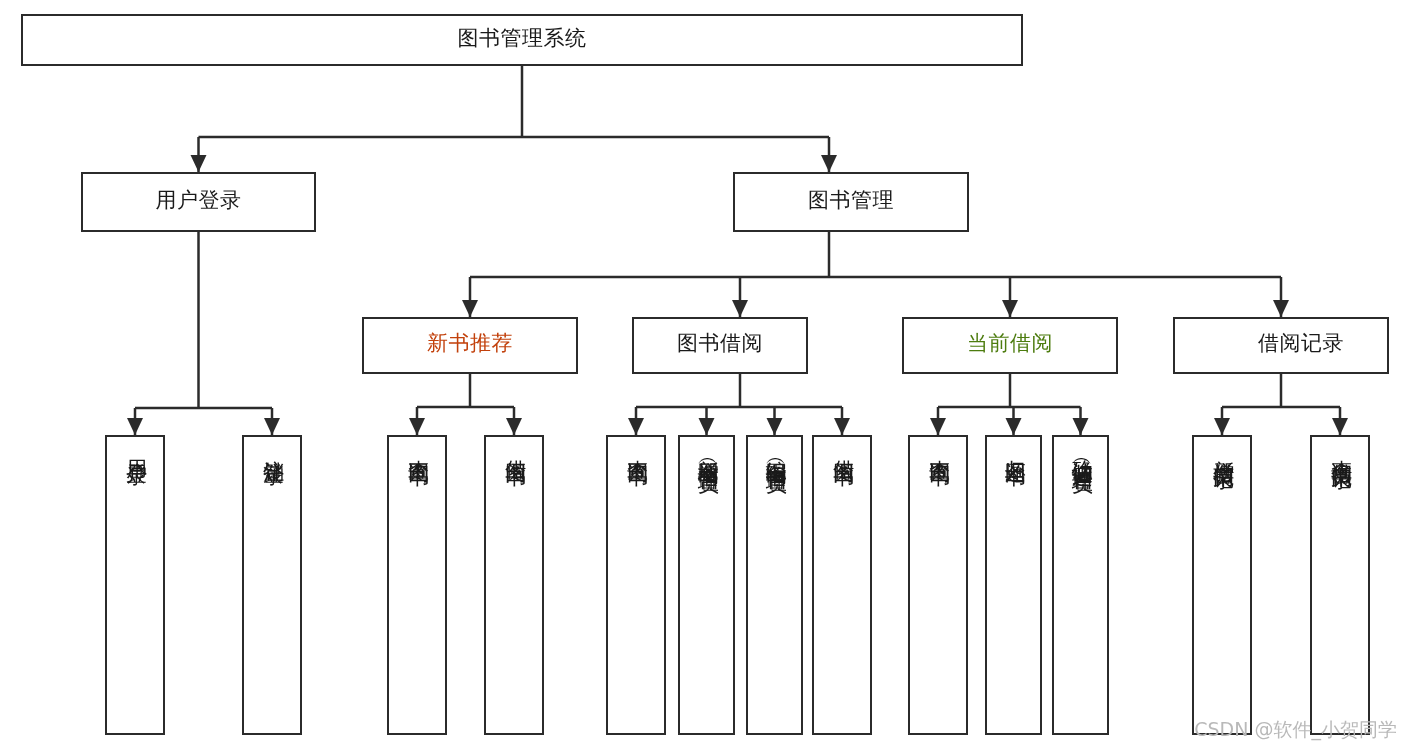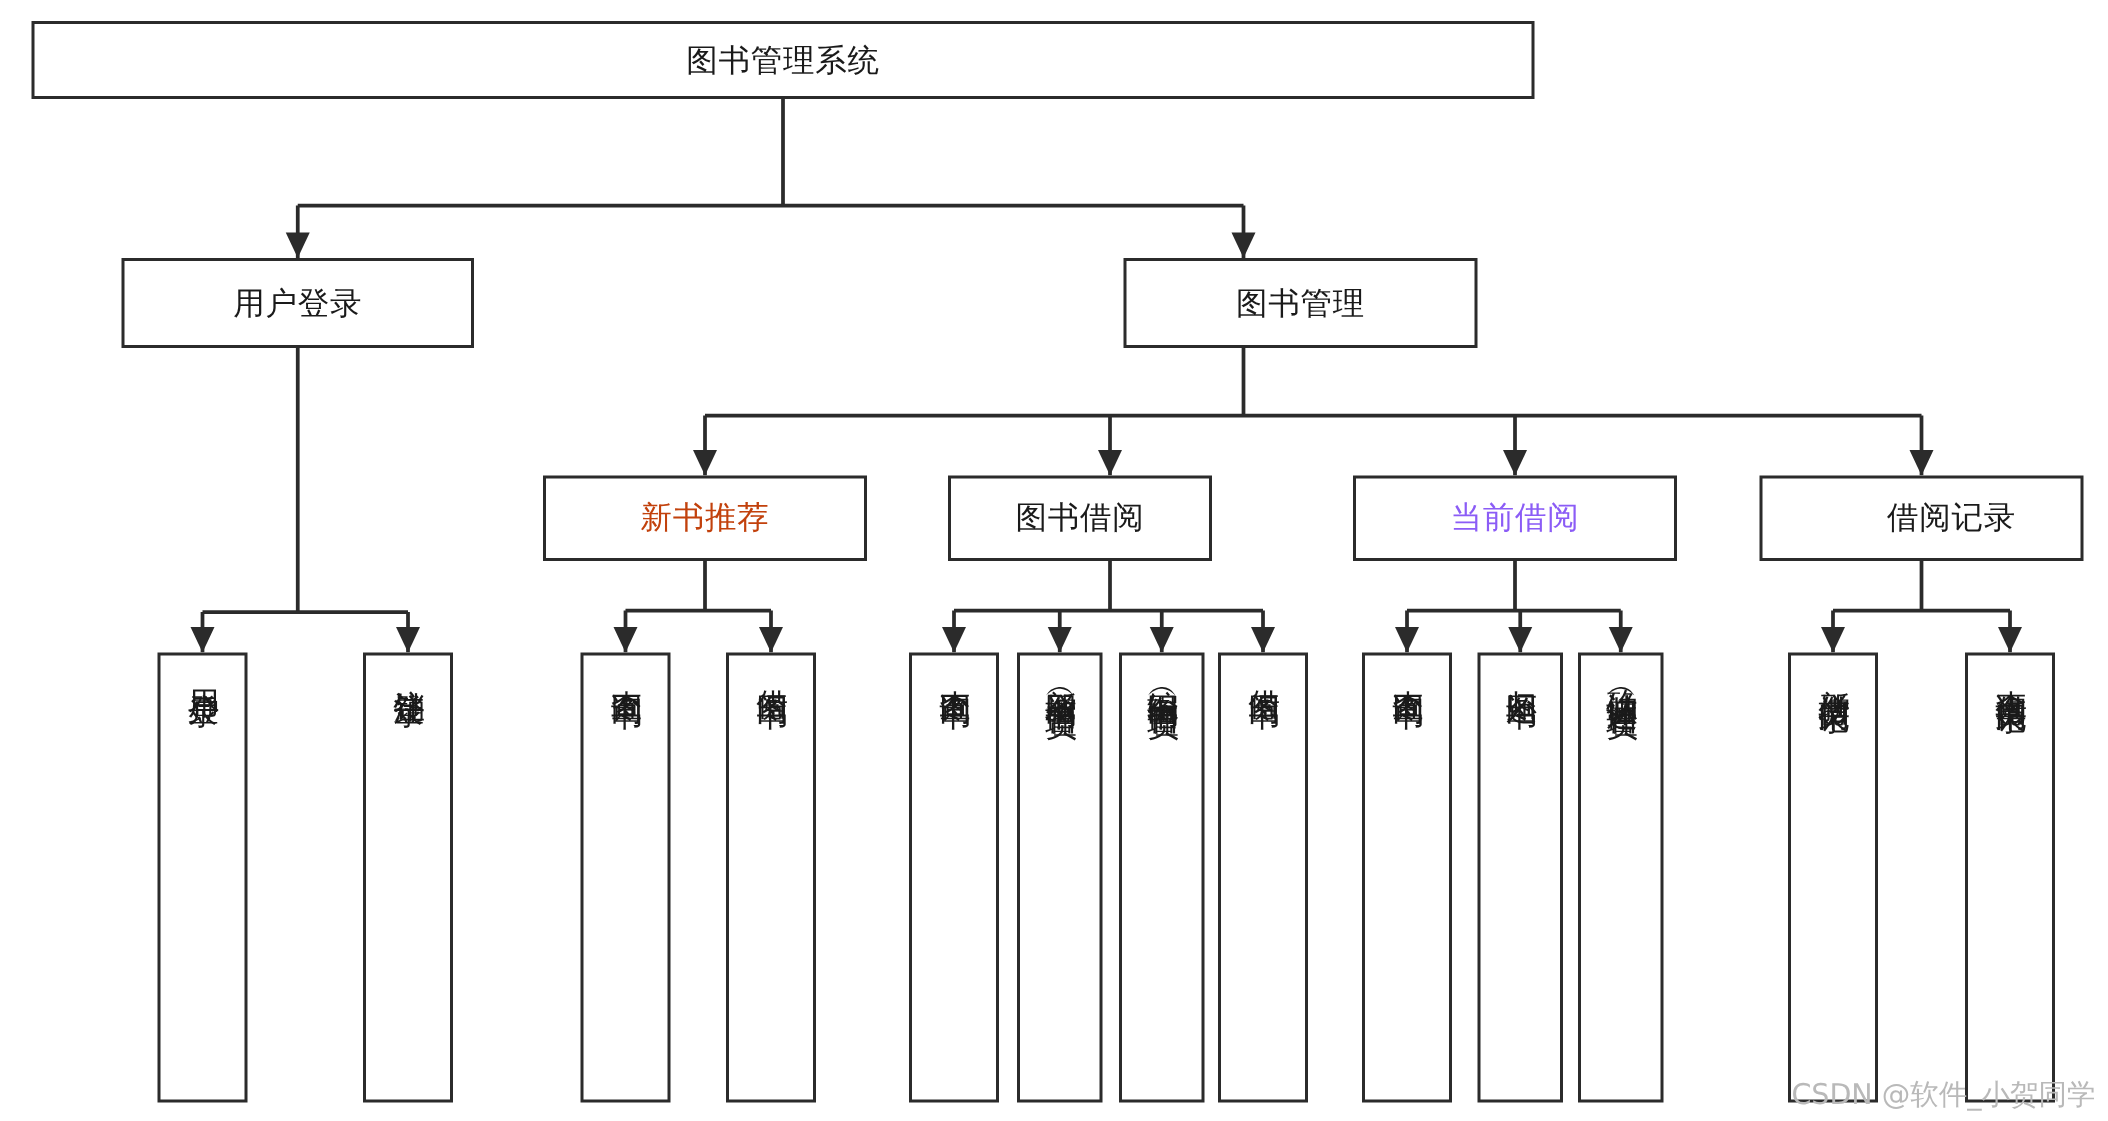--- a/index.html
+++ b/index.html
@@ -33,20 +33,21 @@
     display: flex;
     align-items: center;
     justify-content: center;
     color: #1a1a1a;
   }
   .node .label {
     display: block;
     text-align: center;
     line-height: 1.18;
     letter-spacing: 0.5px;
+    font-family: Liberation Mono, monospace;
   }
   .node.horiz .label {
     writing-mode: horizontal-tb;
     font-size: 21px;
   }
   .node.vert {
     align-items: flex-start;
     padding-top: 6px;
   }
   .node.vert .label {
@@ -126,30 +127,30 @@
       <line x1="1340" y1="407" x2="1340" y2="435" stroke="#2b2b2b" stroke-width="2.5"></line>
       <path d="M1332 418 L1348 418 L1340 435 Z" fill="#2b2b2b"></path>
     </svg>
   <div id="nodes">
       <div class="node horiz" style="left: 21px; top: 14px; width: 1002px; height: 52px; border-color: rgb(43, 43, 43); background: rgb(255, 255, 255); color: rgb(26, 26, 26);">
         <span class="label">图书管理系统</span>
       </div>
       <div class="node horiz" style="left: 81px; top: 172px; width: 235px; height: 60px; border-color: rgb(43, 43, 43); background: rgb(255, 255, 255); color: rgb(26, 26, 26);">
         <span class="label">用户登录</span>
       </div>
-      <div class="node horiz" style="left: 749px; top: 172px; width: 236px; height: 60px; border-color: rgb(43, 43, 43); background: rgb(255, 255, 255); color: rgb(26, 26, 26);">
+      <div class="node horiz" style="left: 733px; top: 172px; width: 236px; height: 60px; border-color: rgb(43, 43, 43); background: rgb(255, 255, 255); color: rgb(26, 26, 26);">
         <span class="label">图书管理</span>
       </div>
       <div class="node horiz" style="left: 362px; top: 317px; width: 216px; height: 57px; border-color: rgb(43, 43, 43); background: rgb(255, 255, 255); color: #c2410c;">
         <span class="label">新书推荐</span>
       </div>
       <div class="node horiz" style="left: 632px; top: 317px; width: 176px; height: 57px; border-color: rgb(43, 43, 43); background: rgb(255, 255, 255); color: rgb(26, 26, 26);">
         <span class="label">图书借阅</span>
       </div>
-      <div class="node horiz" style="left: 902px; top: 317px; width: 216px; height: 57px; border-color: rgb(43, 43, 43); background: rgb(255, 255, 255); color: #8b5cf6;">
+      <div class="node horiz" style="left: 902px; top: 317px; width: 216px; height: 57px; border-color: rgb(43, 43, 43); background: rgb(255, 255, 255); color: #4d7c0f;">
         <span class="label">当前借阅</span>
       </div>
       <div class="node horiz" style="left: 1173px; top: 317px; width: 216px; height: 57px; border-color: rgb(43, 43, 43); background: rgb(255, 255, 255); color: rgb(26, 26, 26); padding-left: 40px;">
         <span class="label">借阅记录</span>
       </div>
       <div class="node vert" style="left: 105px; top: 435px; width: 60px; height: 300px; border-color: rgb(43, 43, 43); background: rgb(255, 255, 255); color: rgb(26, 26, 26);">
         <span class="label">用户登录</span>
       </div>
       <div class="node vert" style="left: 242px; top: 435px; width: 60px; height: 300px; border-color: rgb(43, 43, 43); background: rgb(255, 255, 255); color: rgb(26, 26, 26);">
         <span class="label">注销登录</span>

